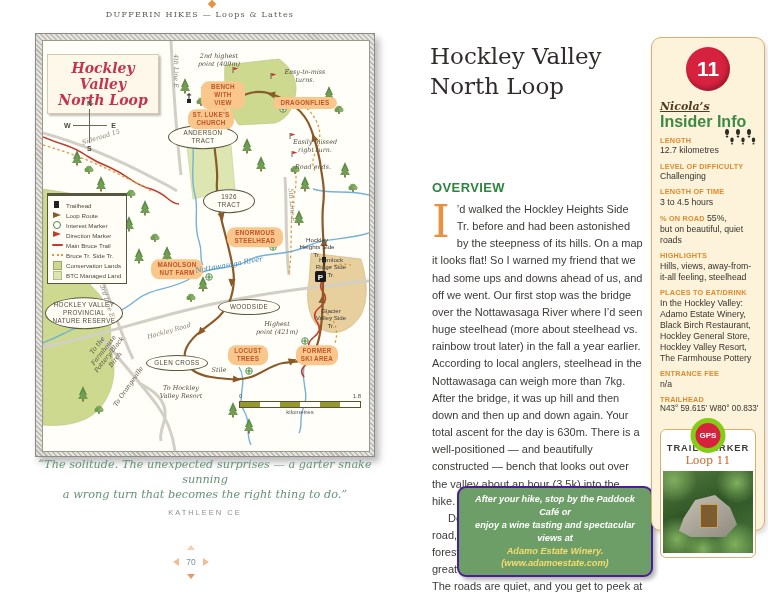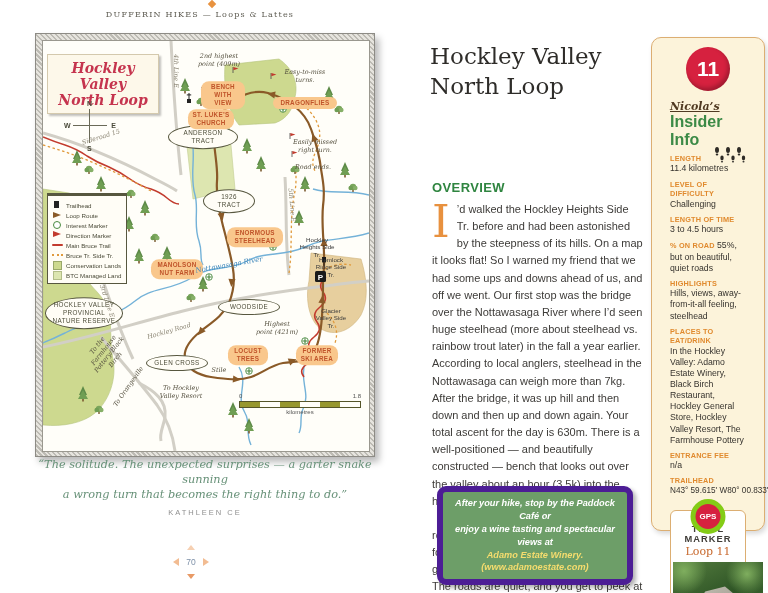--- a/index.html
+++ b/index.html
@@ -76,29 +76,29 @@
   
   .article-title{position:absolute;left:430px;top:42px;font-family:"DejaVu Serif",serif;
     font-size:23px;line-height:1.3;color:#2e2c29;}
   .overview-heading{position:absolute;left:432px;top:180px;font-size:13px;font-weight:bold;
     color:#2f8540;letter-spacing:.4px;}
   .body-text{position:absolute;left:432px;top:201px;width:211px;font-size:11px;line-height:1.56;color:#3d3b38;}
   .body-text p{margin:0;}
   .dropcap{float:left;font-family:"DejaVu Serif",serif;font-size:45px;line-height:.8;
     color:#e8913f;margin:3px 7px 0 0;}
   .p2{text-indent:16px;}
-  .tip-box{position:absolute;left:437px;top:486px;width:196px;box-sizing:border-box;
-    background:#6d9e68;border:6px solid #4c1d95;border-radius:9px;box-shadow:3px 3px 4px rgba(0,0,0,.3);
+  .tip-box{position:absolute;left:457px;top:486px;width:196px;box-sizing:border-box;
+    background:#6d9e68;border:2px solid #4c1d95;border-radius:9px;box-shadow:3px 3px 4px rgba(0,0,0,.3);
     padding:5px 6px;text-align:center;font-size:9.2px;font-weight:bold;font-style:italic;
     color:#fff;line-height:1.4;}
   .tip-link{color:#f5dc6e;}
   
   .sidebar{position:absolute;left:651px;top:37px;width:114px;height:494px;box-sizing:border-box;
     background:#fcf3da;border:1px solid #dcae72;border-radius:10px;box-shadow:2px 3px 5px rgba(0,0,0,.15);
-    padding:9px 18px 8px;}
+    padding:9px 8px 8px;}
   .loop-badge{width:44px;height:44px;border-radius:50%;background:#d6213f;color:#fff;font-size:21px;
     font-weight:bold;display:flex;align-items:center;justify-content:center;margin:0 auto 9px;
     box-shadow:inset -2px -3px 4px rgba(0,0,0,.25);}
   .sb-author{font-family:"DejaVu Serif",serif;font-weight:bold;font-style:italic;font-size:11px;color:#503a22;text-decoration:underline;}
   .sb-title{font-size:16px;font-weight:bold;color:#3c8a46;margin-bottom:5px;}
   .sb-label{font-size:7.3px;font-weight:bold;color:#e08a2e;letter-spacing:.2px;margin-top:5px;line-height:1.3;}
   .sb-value{font-size:8.7px;color:#36332e;line-height:1.28;}
   .nowrap{white-space:nowrap;font-size:8.2px;}
   .len-row{position:relative;}
   .footprints{position:absolute;right:0;top:-8px;}
@@ -415,21 +415,21 @@
     <div class="tip-link">Adamo Estate Winery. (www.adamoestate.com)</div>
   </div>
 
   <div class="sidebar">
     <div class="loop-badge">11</div>
     <div class="sb-author">Nicola’s</div>
     <div class="sb-title">Insider Info</div>
 
     <div class="len-row">
       <div class="sb-label">LENGTH</div>
-      <div class="sb-value">11.4 kilometres</div>
+      <div class="sb-value">12.7 kilometres</div>
       <svg class="footprints" width="34" height="18" viewBox="0 0 34 18">
         <g fill="#2e2b26">
           <ellipse cx="5" cy="4" rx="2" ry="3"></ellipse>
             <ellipse cx="5" cy="8.6" rx="1.3" ry="1"></ellipse>
           <ellipse cx="16" cy="4" rx="2" ry="3"></ellipse>
             <ellipse cx="16" cy="8.6" rx="1.3" ry="1"></ellipse>
           <ellipse cx="27" cy="4" rx="2" ry="3"></ellipse>
             <ellipse cx="27" cy="8.6" rx="1.3" ry="1"></ellipse>
           <ellipse cx="10" cy="12" rx="1.7" ry="2.4"></ellipse>
             <ellipse cx="10" cy="15.8" rx="1.1" ry="0.8"></ellipse>

